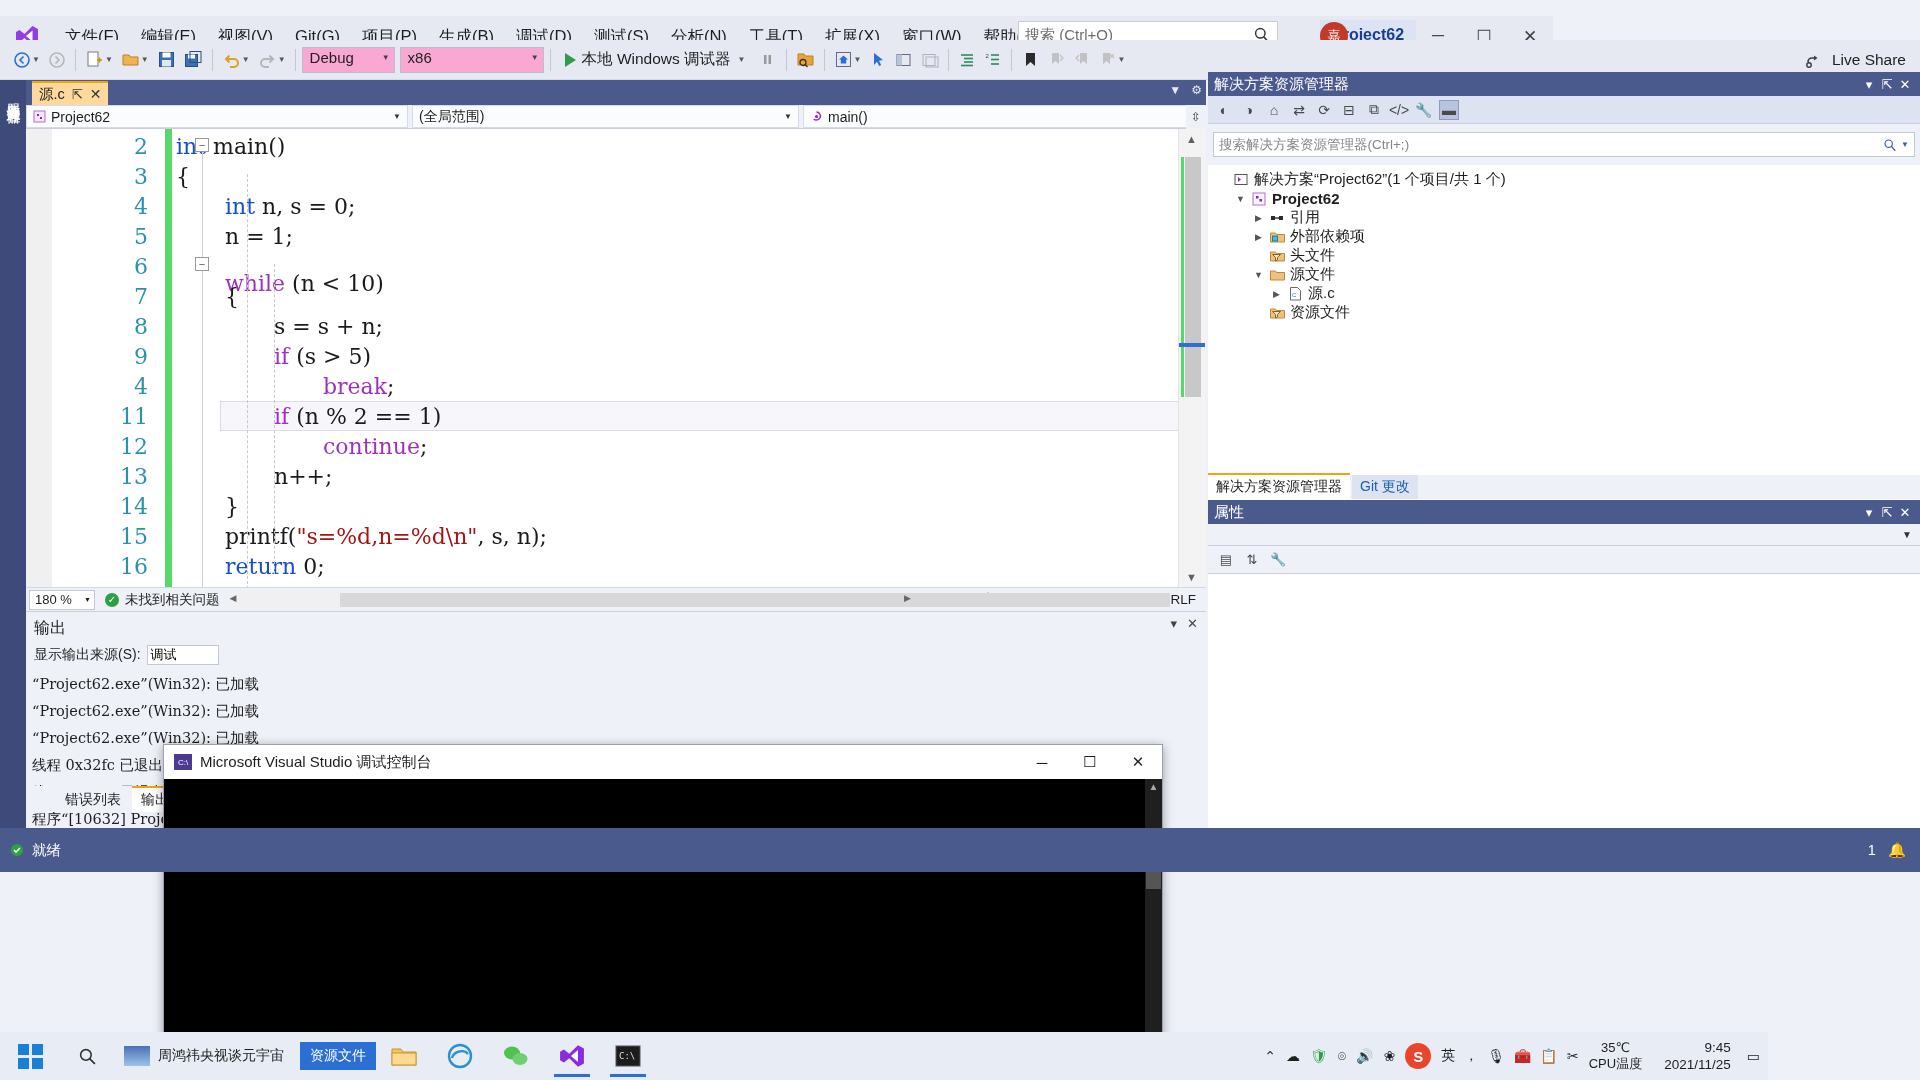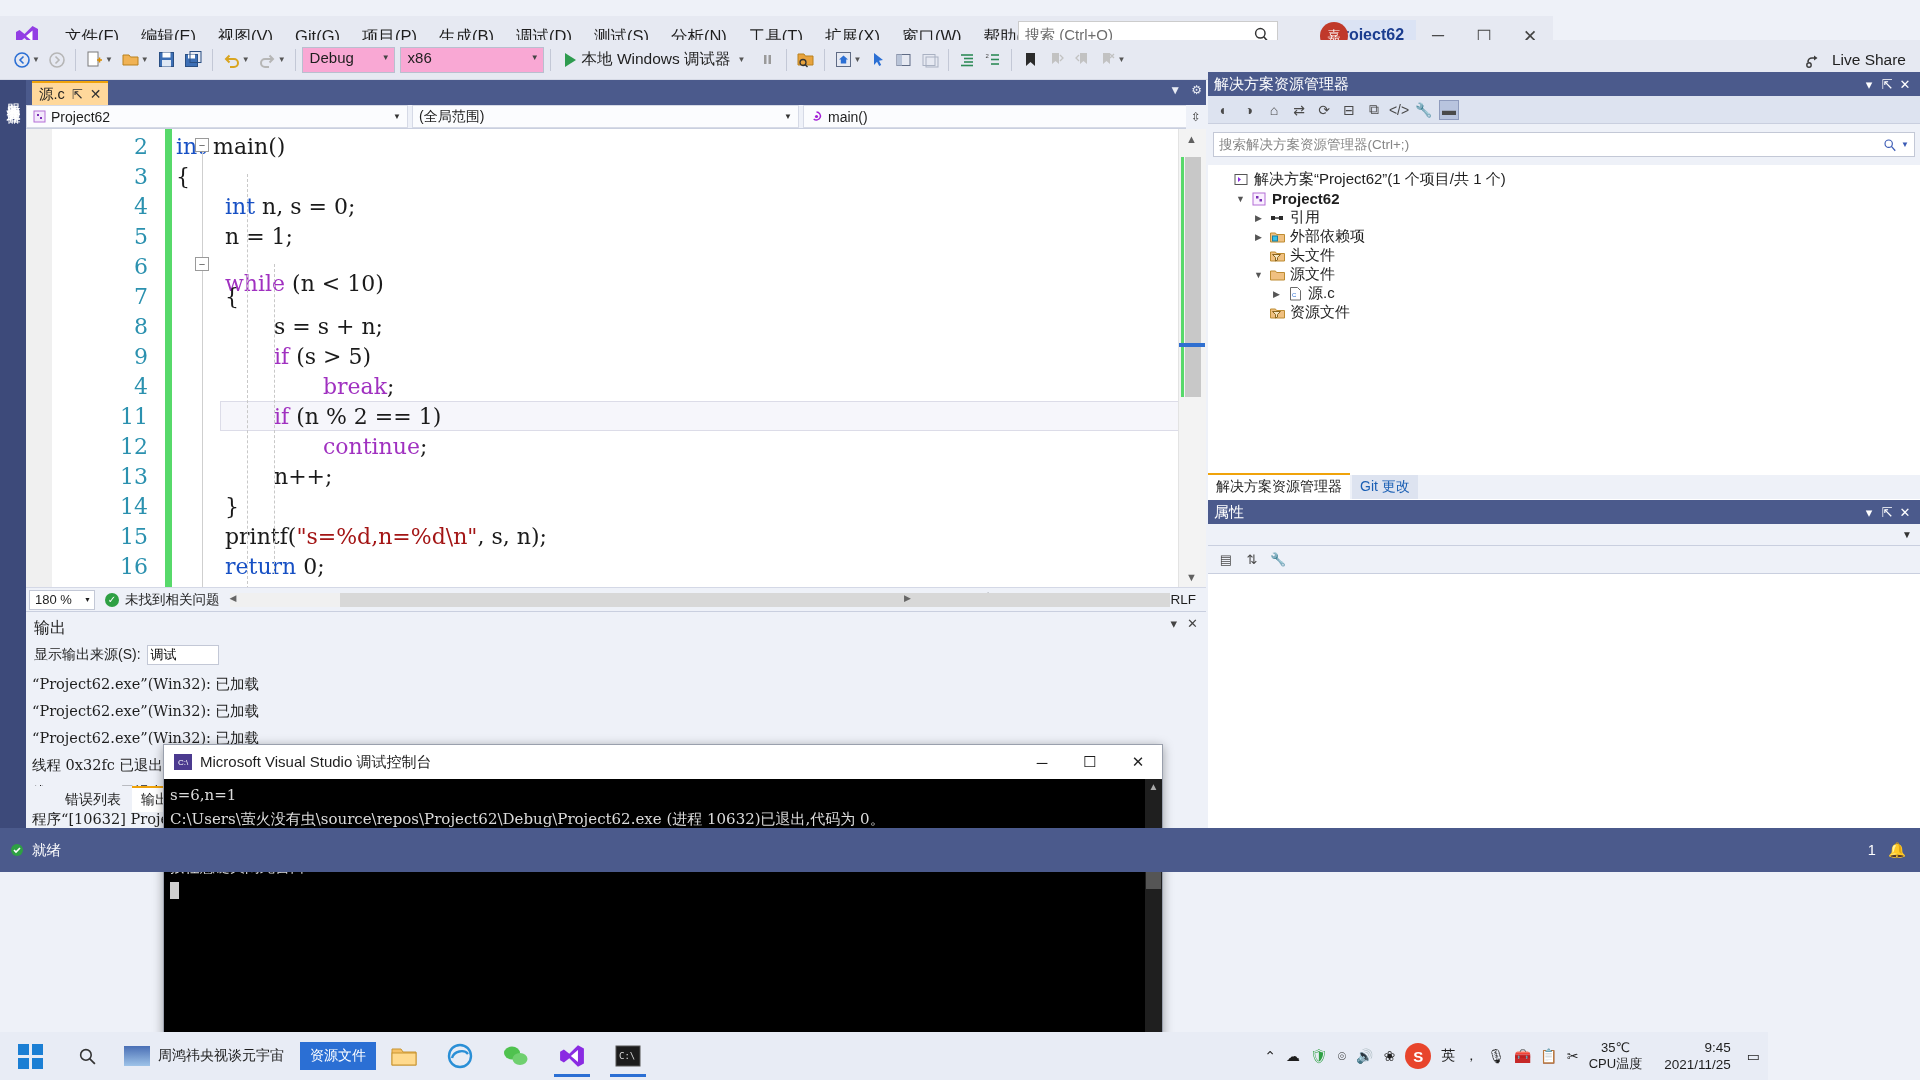--- a/index.html
+++ b/index.html
@@ -791,21 +791,20 @@
   <div class="console">
     <div class="console-title">
       <span class="cns-ico">C:\</span>
       <span>Microsoft Visual Studio 调试控制台</span>
       <div class="console-btns">
         <div>─</div>
         <div>☐</div>
         <div class="close">✕</div>
       </div>
     </div>
-    <div class="console-body" id="console-body"><div>s=6,n=1</div><div></div><div>C:\Users\萤火没有虫\source\repos\Project62\Debug\Project62.exe (进程 10632)已退出,代码为 0。</div><div>要在调试停止时自动关闭控制台,请启用“工具”-&gt;“选项”-&gt;“调试”-&gt;“调试停止时自动关闭控制台”。</div><div>按任意键关闭此窗口. . .</div><div><span class="caret-blk"></span></div></div>
     <div class="console-scroll">
       <div class="ar" style="margin-top:2px">▲</div>
       <div class="th"></div>
       <div class="ar" style="position:absolute;bottom:2px;left:0;width:17px">▼</div>
     </div>
   </div>
 
   <div class="ide-status">
     <svg width="14" height="14" viewBox="0 0 14 14">
       <circle cx="7" cy="7" r="6" fill="#2ea043"></circle>

